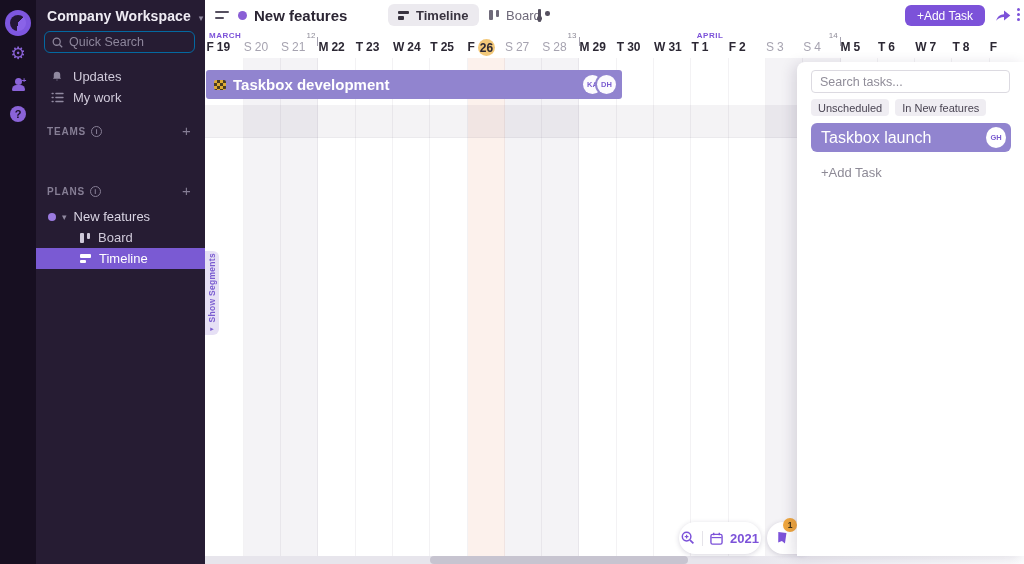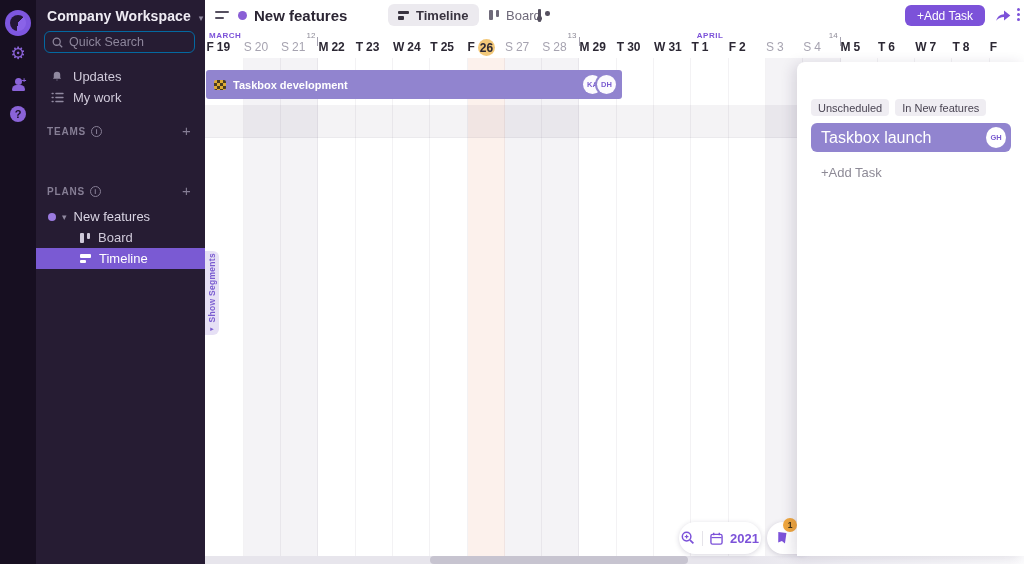--- a/index.html
+++ b/index.html
@@ -80,21 +80,21 @@
   .wk-num { position:absolute; left:-16px; top:1px; width:13px; text-align:right; font-size:8px; color:#8e8b98; }
 
   
   .grid { position:absolute; left:205px; top:58px; width:819px; height:498px; background:#fff; overflow:hidden; }
   .gcol { position:absolute; top:0; bottom:0; width:37.3px; border-right:1px solid rgba(28,20,52,0.055); }
   .gcol.weekend { background:#f4f3f6; }
   .gcol.today { background:#fcf1ec; }
   .lane-band { position:absolute; left:0; right:0; top:47px; height:33px; background:rgba(30,22,58,0.05); border-bottom:1px solid rgba(30,22,58,0.04); z-index:2; }
   .task-bar { position:absolute; left:1px; top:12px; width:416px; height:29px; background:#9184cf; border-radius:3px; z-index:3; display:flex; align-items:center; padding:0 6px 0 8px; cursor:pointer; }
   .task-bar .emoji { width:12px; height:10px; border-radius:2px; margin-right:7px; background:repeating-conic-gradient(#4a3d22 0 90deg,#ddab33 0 180deg); background-size:6px 6px; }
-  .task-bar .ttl { color:#fff; font-size:11px; font-weight:bold; flex:1; }
+  .task-bar .ttl { color:#fff; font-size:15px; font-weight:bold; flex:1; }
   .avatars { display:flex; align-items:center; }
   .avatar { width:19px; height:19px; border-radius:50%; background:#fcfbfe; color:#7a5cd0; font-size:7.5px; font-weight:bold; display:flex; align-items:center; justify-content:center; box-shadow:0 0 0 2px #9184cf; }
   .avatar + .avatar { margin-left:-5px; }
 
   .seg-tab { position:absolute; left:205px; top:251px; width:14px; height:84px; background:#e6e0f5; border-radius:0 6px 6px 0; z-index:4; cursor:pointer; display:flex; flex-direction:column; align-items:center; justify-content:center; gap:3px; }
   .seg-tab .vtext { writing-mode:vertical-rl; transform:rotate(180deg); font-size:8.5px; font-weight:600; color:#7a5cd0; letter-spacing:.3px; }
   .seg-tab .arr { font-size:7px; color:#7a5cd0; }
 
   
   .zoom-pill { position:absolute; left:679px; top:522px; width:82px; height:32px; background:#fff; border-radius:16px; box-shadow:0 1px 5px rgba(40,30,70,0.18); z-index:6; display:flex; align-items:center; justify-content:center; gap:7px; cursor:pointer; }
@@ -408,20 +408,21 @@
     <span class="year">2021</span>
   </div>
   <div class="notif-pill">
     <svg width="13" height="14" viewBox="0 0 13 14">
         <path d="M1.5 1.5h8.2v10.6l-3.4-2.2-3.4 2.2z" fill="#7c52d9" transform="rotate(8 6 7)"></path>
       </svg>
     <span class="notif-badge">1</span>
   </div>
 
   <div class="rpanel">
+    <input class="rp-search" type="text" placeholder="Search tasks..." style="">
     <div class="rp-pills">
         <span class="rp-pill">Unscheduled</span>
         <span class="rp-pill">In New features</span>
       </div>
     <div class="rp-card">
       <span class="ttl">Taskbox launch</span>
       <span class="avatar">GH</span>
     </div>
     <button class="rp-add">+Add Task</button>
   </div>

